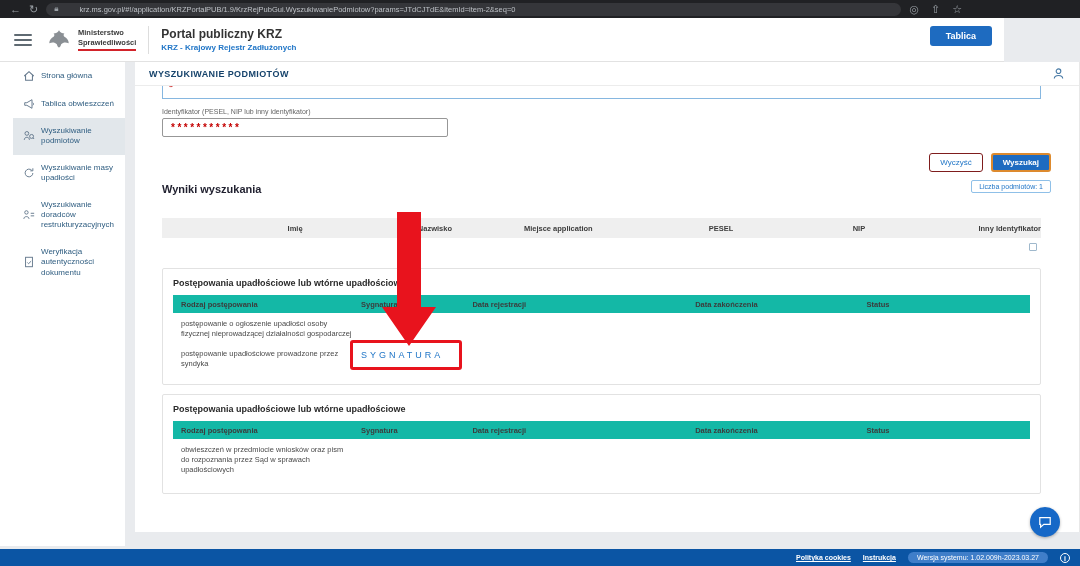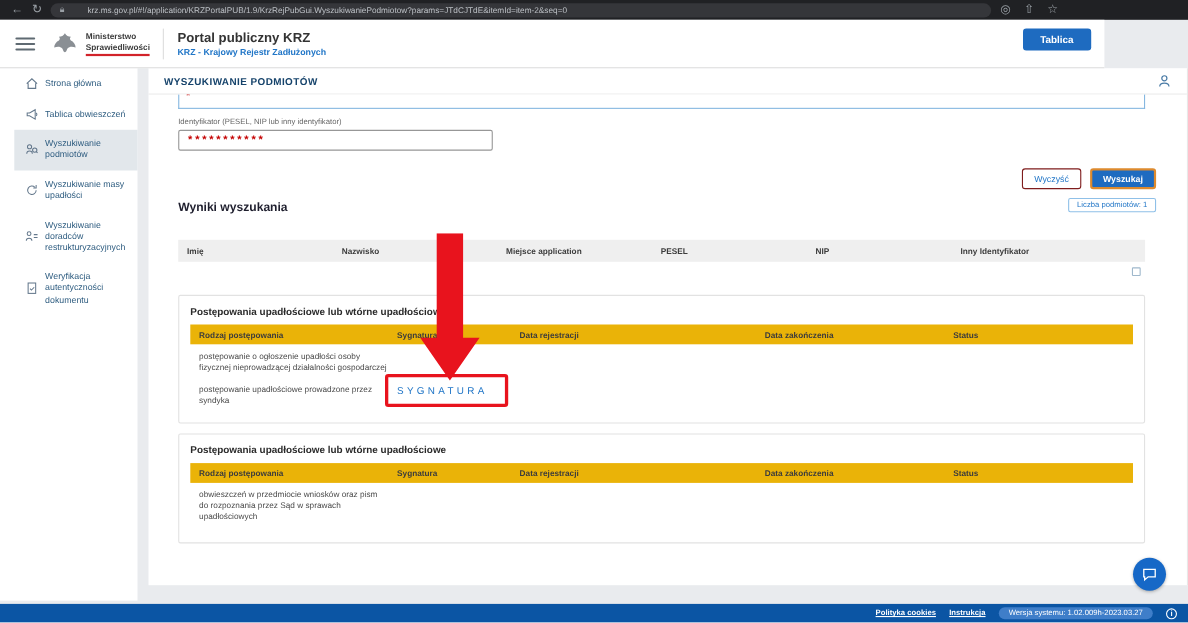--- a/index.html
+++ b/index.html
@@ -58,32 +58,32 @@
   .btn-clear { background:#ffffff; border:1px solid #7f1d1d; color:#2176c7; font-size:8px; padding:4px 10px;
     border-radius:3px; cursor:pointer; }
   .btn-search { background:#1e6bc0; border:2px solid #dd8a2e; color:#ffffff; font-size:8px; font-weight:bold;
     padding:3px 10px; border-radius:3px; cursor:pointer; }
 
   .results-heading { position:absolute; left:27px; top:121px; font-size:11px; font-weight:bold; color:#1f1f2e; }
   .count-badge { position:absolute; right:28px; top:118px; border:1px solid #8fc0e8; color:#2176c7;
     font-size:7px; padding:2px 7px; border-radius:2px; background:#ffffff; }
 
   .person-header { position:absolute; left:27px; right:38px; top:156px; height:20px; background:#efefef;
-    display:flex; align-items:center; font-size:7.5px; font-weight:bold; color:#3c3c3c; }
+    display:flex; align-items:center; font-size:7.5px; font-weight:bold; color:#3c3c3c;text-align:right; }
   .pc { padding-left:8px; overflow:hidden; white-space:nowrap; }
   .pc1{width:16%} .pc2{width:17%} .pc3{width:16%} .pc4{width:16%} .pc5{width:15%} .pc6{width:20%}
   .tbl-settings { position:absolute; right:42px; top:181px; width:8px; height:8px; border:1px solid #9fb8cc;
     border-radius:1px; cursor:pointer; }
 
   .section-box { position:absolute; left:27px; right:38px; border:1px solid #e2e2e2; border-radius:2px;
     background:#ffffff; padding:9px 10px 10px 10px; }
   .section-1 { top:206px; }
   .section-2 { top:332px; min-height:100px; }
   .section-title { font-size:9px; font-weight:bold; color:#2a2a2a; margin-bottom:7px; }
-  .sec-head { display:flex; background:#eab308; height:18px; align-items:center; font-size:7.5px;
+  .sec-head { display:flex; background:#14b8a6; height:18px; align-items:center; font-size:7.5px;
     font-weight:bold; color:#3c3c3c; }
   .sec-row { display:flex; padding:6px 0 4px 0; font-size:7.5px; color:#4a4a4a; line-height:1.35; }
   .sc { padding-left:8px; }
   .sc1{width:21%} .sc2{width:13%} .sc3{width:26%} .sc4{width:20%} .sc5{width:20%}
   .sig-link { color:#2176c7; letter-spacing:3px; font-size:9px; text-decoration:none; cursor:pointer; }
 
   
   .chat-fab { position:absolute; right:20px; top:507px; width:30px; height:30px; border-radius:50%;
     background:#1668c7; display:flex; align-items:center; justify-content:center; cursor:pointer;
     box-shadow:0 1px 3px rgba(0,0,0,0.3); z-index:5; }

